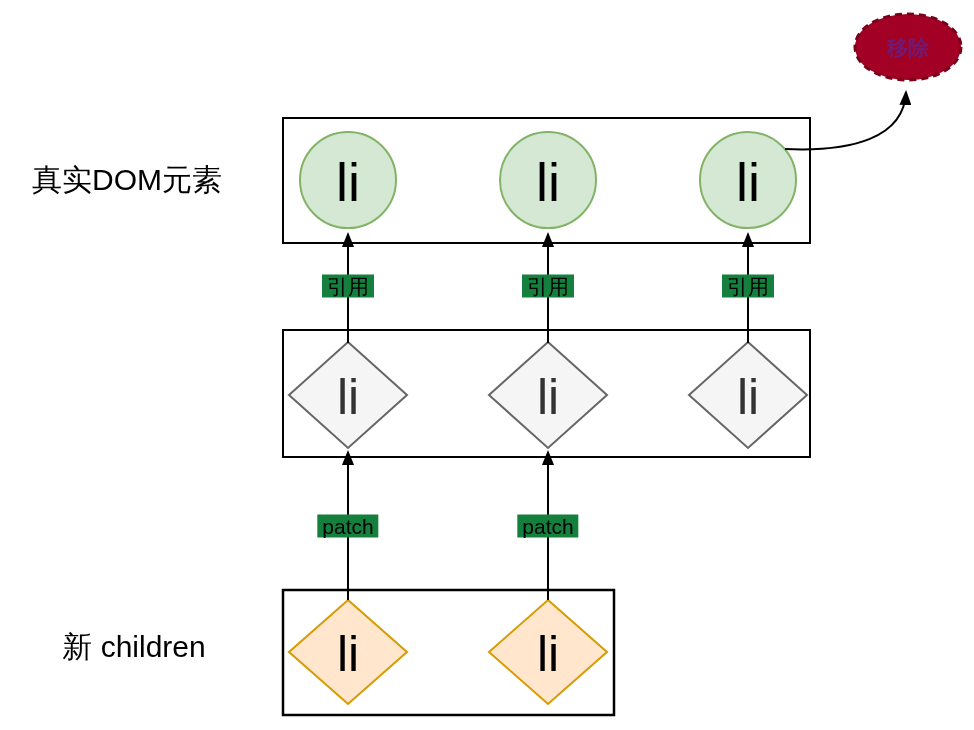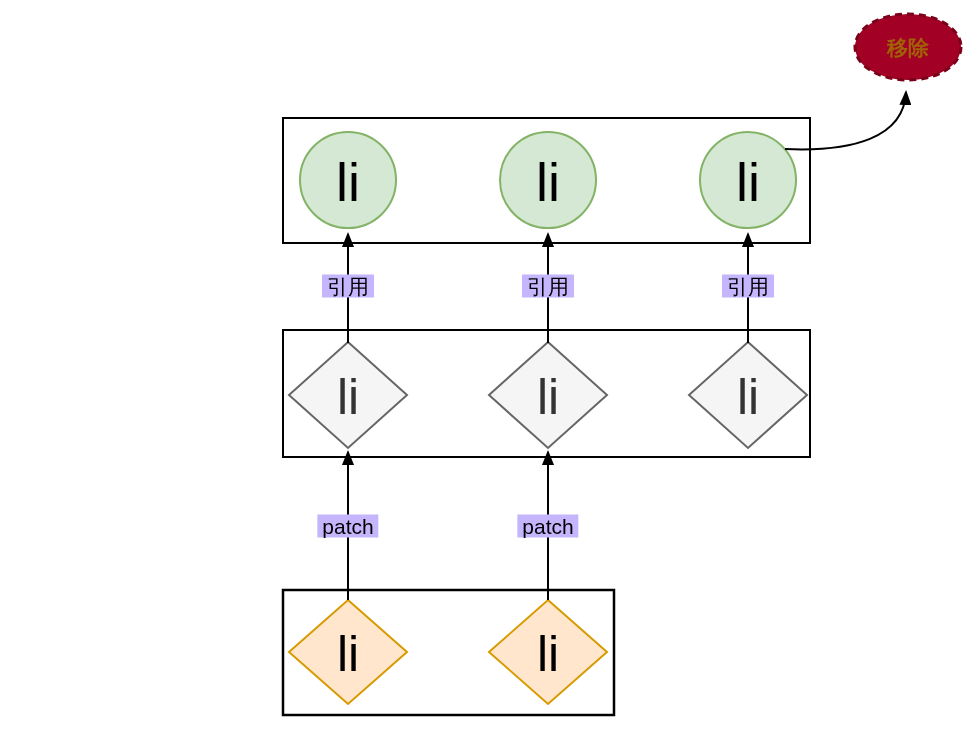--- a/index.html
+++ b/index.html
@@ -18,27 +18,27 @@
     white-space: nowrap;
     color: #000000;
     line-height: 1;
   }
   .row-label { font-size: 30px; }
   .li-circle { font-size: 54px; color: #000000; }
   .li-gray   { font-size: 50px; color: #333333; }
   .li-orange { font-size: 50px; color: #000000; }
   .edge-label {
     font-size: 21px;
-    background: #c4b5fd;
+    background: #15803d;
     padding: 1px 5px;
   }
   .badge-label {
     font-size: 21px;
     font-weight: bold;
-    color: #a16207;
+    color: #701a75;
   }
 </style>
 </head>
 <body>
 
 <div class="stage">
 
   <svg width="974" height="730" viewBox="0 0 974 730">
     <defs>
       <marker id="arrowhead" markerUnits="userSpaceOnUse" markerWidth="15" markerHeight="12" refX="13" refY="6" orient="auto">
@@ -66,20 +66,22 @@
     <line x1="748" y1="343" x2="748" y2="234" stroke-width="2" marker-end="url(#arrowhead)" stroke="#000000"></line>
 
     <line x1="348" y1="600" x2="348" y2="452" stroke-width="2" marker-end="url(#arrowhead)" stroke="#000000"></line>
     <line x1="548" y1="600" x2="548" y2="452" stroke-width="2" marker-end="url(#arrowhead)" stroke="#000000"></line>
 
     <path d="M 785 149 C 852 152, 904 138, 906 92" fill="none" stroke-width="2" marker-end="url(#arrowhead)" stroke="#000000"></path>
 
     <ellipse cx="908" cy="47" rx="53" ry="33" stroke-width="3" stroke-dasharray="7 5" fill="#a20025" stroke="#7a0019"></ellipse>
   </svg>
 
+  <div class="label row-label" style="left:127px; top:180px;">真实DOM元素</div>
+  <div class="label row-label" style="left:134px; top:647px;">新 children</div>
 
   <div class="label li-circle" style="left:348px; top:182px;">li</div>
   <div class="label li-circle" style="left:548px; top:182px;">li</div>
   <div class="label li-circle" style="left:748px; top:182px;">li</div>
 
   <div class="label li-gray" style="left:348px; top:397px;">li</div>
   <div class="label li-gray" style="left:548px; top:397px;">li</div>
   <div class="label li-gray" style="left:748px; top:397px;">li</div>
 
   <div class="label li-orange" style="left:348px; top:654px;">li</div>

